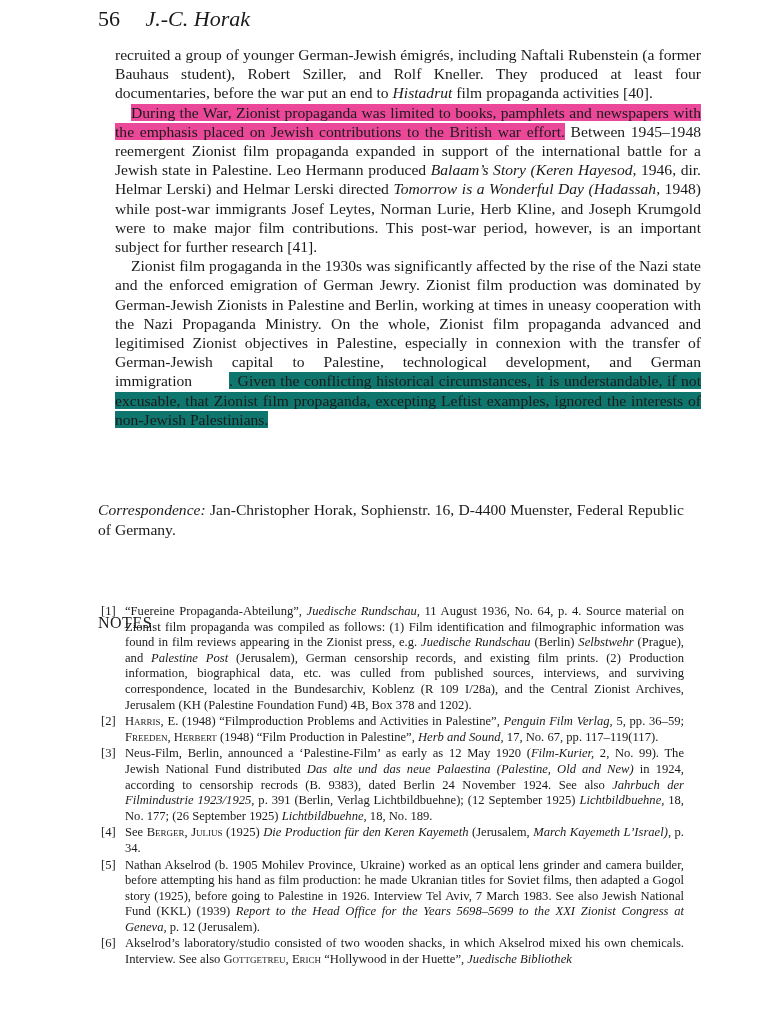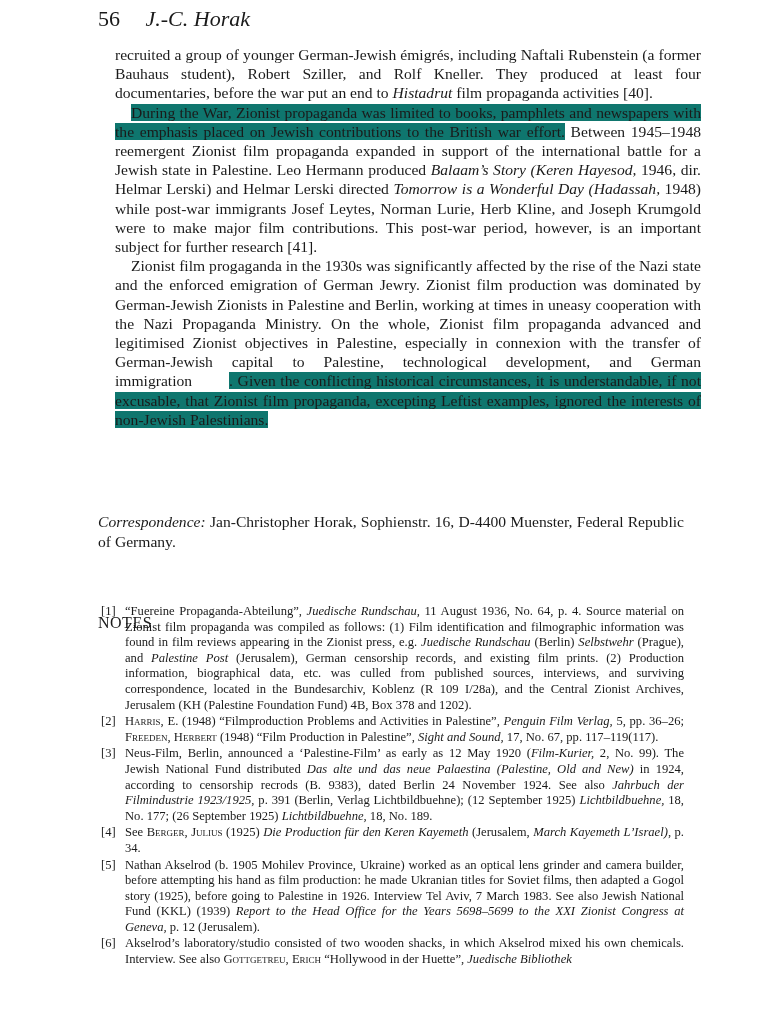--- a/index.html
+++ b/index.html
@@ -6,24 +6,24 @@
   body { width: 782px; height: 1035px; overflow: hidden; position: relative;
          font-family: "Liberation Serif", "DejaVu Serif", serif; color: #1a1a1a; }
   .page { position: absolute; left: 98px; top: 0; width: 586px; }
   .running-head { position: absolute; top: 6px; left: 0; font-size: 22px; }
   .running-head .pg { margin-right: 20px; }
   .running-head .au { font-style: italic; }
   .body-text { position: absolute; top: 45px; left: 17px; width: 586px; font-size: 15.6px;
                line-height: 19.2px; text-align: justify; }
   .body-text p { margin: 0; }
   .indent { text-indent: 16px; }
-  .hl-yellow { background: #0f766e; }
+  .hl-yellow { background: #ec4899; }
   .hl-orange { background: #0f766e; margin-left: 37px; }
   i { font-style: italic; }
-  .corr { position: absolute; top: 512px; left: 0; width: 586px; font-size: 15.6px;
+  .corr { position: absolute; top: 500px; left: 0; width: 586px; font-size: 15.6px;
           line-height: 20px; text-align: justify; }
   .notes-head { position: absolute; top: 572px; left: 0; font-size: 16px; letter-spacing: 0.5px; margin-top: 42px; }
   .notes { position: absolute; top: 604px; left: 0; width: 586px; font-size: 12.6px;
            line-height: 15.6px; text-align: justify; }
   .note { position: relative; padding-left: 27px; margin: 0 0 1px 0; }
   .note .num { position: absolute; left: 3px; top: 0; }
   .sc { font-variant: small-caps; }
 </style>
 </head>
 <body>
@@ -45,21 +45,21 @@
     <i>Correspondence:</i><span> Jan-Christopher Horak, Sophienstr. 16, D-4400 Muenster, Federal Republic of Germany.</span>
   </div>
 
   <div class="notes-head">NOTES</div>
 
   <div class="notes">
     <div class="note">
       <span class="num">[1]</span><span>“Fuereine Propaganda-Abteilung”, </span><i>Juedische Rundschau,</i><span> 11 August 1936, No. 64, p. 4. Source material on Zionist film propaganda was compiled as follows: (1) Film identification and filmographic information was found in film reviews appearing in the Zionist press, e.g. </span><i>Juedische Rundschau</i><span> (Berlin) </span><i>Selbstwehr</i><span> (Prague), and </span><i>Palestine Post</i><span> (Jerusalem), German censorship records, and existing film prints. (2) Production information, biographical data, etc. was culled from published sources, interviews, and surviving correspondence, located in the Bundesarchiv, Koblenz (R 109 I/28a), and the Central Zionist Archives, Jerusalem (KH (Palestine Foundation Fund) 4B, Box 378 and 1202).</span>
     </div>
     <div class="note">
-      <span class="num">[2]</span><span class="sc">Harris, E.</span><span> (1948) “Filmproduction Problems and Activities in Palestine”, </span><i>Penguin Film Verlag,</i><span> 5, pp. 36–26; </span><span class="sc">Freeden, Herbert</span><span> (1948) “Film Production in Palestine”, </span><i>Sight and Sound,</i><span> 17, No. 67, pp. 117–119(117).</span>
+      <span class="num">[2]</span><span class="sc">Harris, E.</span><span> (1948) “Filmproduction Problems and Activities in Palestine”, </span><i>Penguin Film Verlag,</i><span> 5, pp. 36–59; </span><span class="sc">Freeden, Herbert</span><span> (1948) “Film Production in Palestine”, </span><i>Herb and Sound,</i><span> 17, No. 67, pp. 117–119(117).</span>
     </div>
     <div class="note">
       <span class="num">[3]</span><span>Neus-Film, Berlin, announced a ‘Palestine-Film’ as early as 12 May 1920 (</span><i>Film-Kurier,</i><span> 2, No. 99). The Jewish National Fund distributed </span><i>Das alte und das neue Palaestina (Palestine, Old and New)</i><span> in 1924, according to censorship recrods (B. 9383), dated Berlin 24 November 1924. See also </span><i>Jahrbuch der Filmindustrie 1923/1925</i><span>, p. 391 (Berlin, Verlag Lichtbildbuehne); (12 September 1925) </span><i>Lichtbildbuehne,</i><span> 18, No. 177; (26 September 1925) </span><i>Lichtbildbuehne,</i><span> 18, No. 189.</span>
     </div>
     <div class="note">
       <span class="num">[4]</span><span>See </span><span class="sc">Berger, Julius</span><span> (1925) </span><i>Die Production für den Keren Kayemeth</i><span> (Jerusalem, </span><i>March Kayemeth L’Israel)</i><span>, p. 34.</span>
     </div>
     <div class="note">
       <span class="num">[5]</span><span>Nathan Akselrod (b. 1905 Mohilev Province, Ukraine) worked as an optical lens grinder and camera builder, before attempting his hand as film production: he made Ukranian titles for Soviet films, then adapted a Gogol story (1925), before going to Palestine in 1926. Interview Tel Aviv, 7 March 1983. See also Jewish National Fund (KKL) (1939) </span><i>Report to the Head Office for the Years 5698–5699 to the XXI Zionist Congress at Geneva,</i><span> p. 12 (Jerusalem).</span>
     </div>

